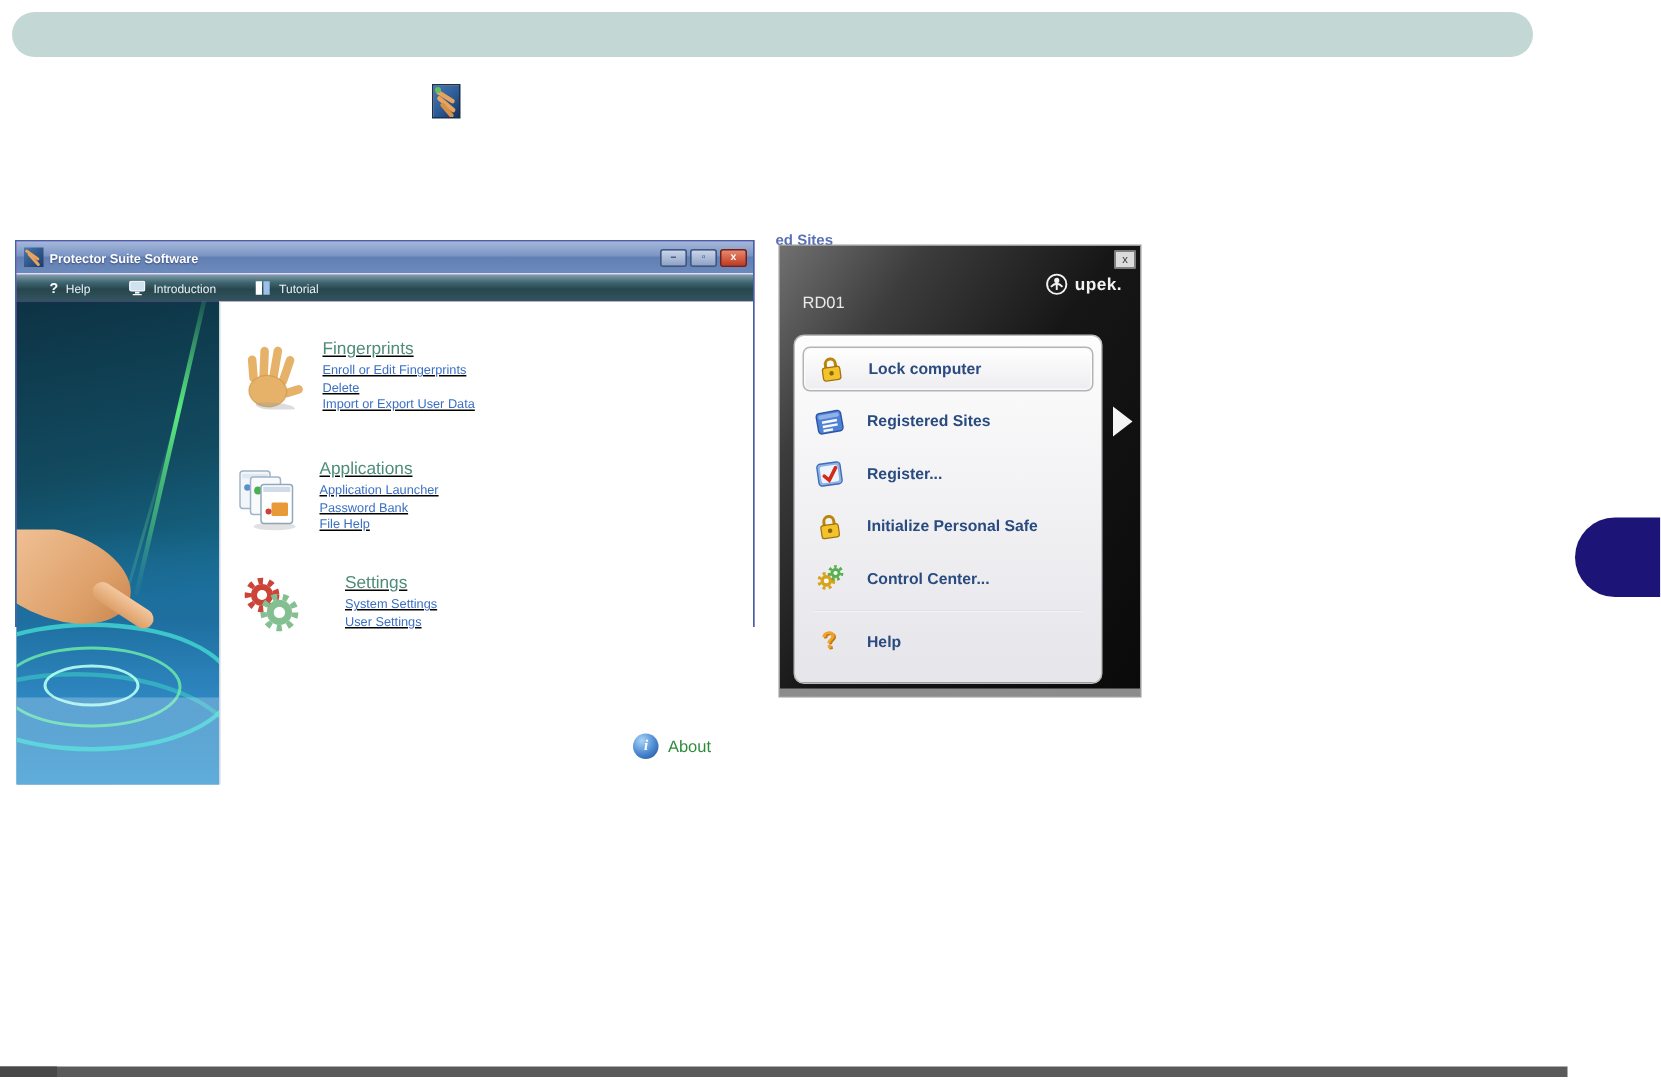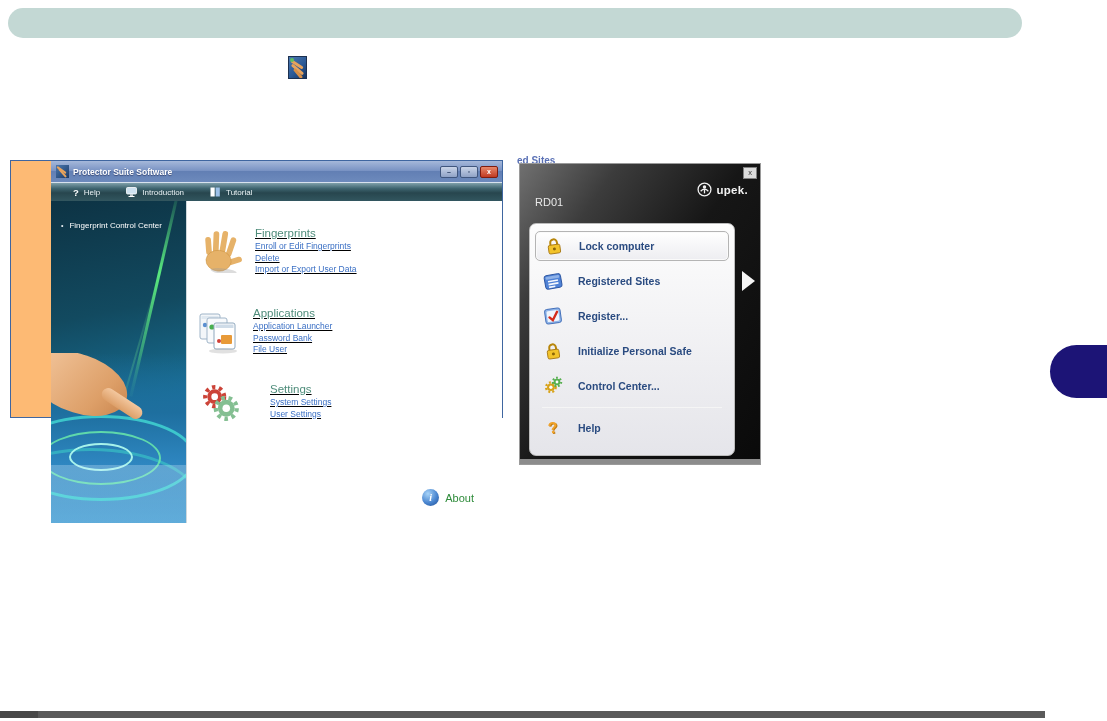--- a/index.html
+++ b/index.html
@@ -19,21 +19,21 @@
     background:linear-gradient(135deg,#4a78b0 0%,#2c5a96 55%,#16335e 100%);
     border:1px solid #1c3050; overflow:hidden; }
   .inline-fp-icon i { position:absolute; display:block; background:#e8a35c; border-radius:2px; }
   .inline-fp-icon .f1 { width:14px; height:3px; transform:rotate(32deg); left:1px; top:6px; }
   .inline-fp-icon .f2 { width:15px; height:3px; transform:rotate(40deg); left:1px; top:11px; }
   .inline-fp-icon .f3 { width:12px; height:3px; transform:rotate(50deg); left:3px; top:15px; background:#d88f46;}
   .inline-fp-icon .dot { width:4px; height:4px; border-radius:50%; background:#5fc060; left:1px; top:1px; }
 
   
   .win-left { position:absolute; left:10px; top:160px; width:493px; height:258px;
-    border:1px solid #3f66a0; background:#fdba74;padding-left:40px; }
+    border:1px solid #3f66a0; background:#d946ef; }
   .titlebar { height:21px; background:linear-gradient(#a5b8da 0%,#7b94c4 45%,#627fb4 50%,#6d8abc 100%);
     display:flex; align-items:center; padding:0 4px; }
   .titlebar .t-icon { width:13px; height:13px; margin:0 4px 0 1px; position:relative;
     background:linear-gradient(135deg,#4a78b0,#1c3a66); overflow:hidden; flex:none; }
   .titlebar .t-icon i { position:absolute; width:11px; height:2px; background:#e8a35c; border-radius:1px; }
   .titlebar .t-icon .f1 { transform:rotate(35deg); left:0; top:4px; }
   .titlebar .t-icon .f2 { transform:rotate(48deg); left:1px; top:7px; }
   .t-title { color:#fff; font-size:8.5px; font-weight:700; text-shadow:0 1px 1px rgba(0,0,40,.45); }
   .t-btns { margin-left:auto; display:flex; gap:2px; }
   .t-btn { width:18px; height:12px; border:1px solid #40567e; border-radius:2px;
@@ -167,24 +167,20 @@
           <rect x="5.6" y="0.5" width="4.2" height="9" fill="#9cc0e8"></rect>
         </svg>
         <span>Tutorial</span>
       </span>
     </div>
 
     <div class="win-body">
       <div class="sidebar">
         <div class="streak"></div>
         <div class="streak2"></div>
-        <div class="sb-item">
-          <span class="bullet">•</span>
-          <span>Fingerprint Control Center</span>
-        </div>
         <div class="touch-art">
           <div class="ring r4"></div>
             <div class="ring r1"></div>
           <div class="hand-art"></div>
           <div class="finger-art"></div>
           <div class="ring r2"></div>
             <div class="ring r3"></div>
           <div class="reflect"></div>
         </div>
       </div>
@@ -228,21 +224,21 @@
               <rect x="18.5" y="13.5" width="18" height="3.5" fill="#cfdce8"></rect>
               <rect x="24" y="24" width="11" height="9" rx="1" fill="#e89a38"></rect>
               <circle cx="22" cy="30" r="2" fill="#d04038"></circle>
               <ellipse cx="26" cy="40" rx="14" ry="2.5" fill="#9a9a9a" opacity="0.3"></ellipse>
             </svg>
           </div>
           <div>
             <div class="sec-title">Applications</div>
             <div class="sec-link">Application Launcher</div>
             <div class="sec-link">Password Bank</div>
-            <div class="sec-link">File User</div>
+            <div class="sec-link">File Help</div>
           </div>
         </div>
 
         <div class="section sec-settings">
           <div class="sec-icon">
             <svg width="40" height="40" viewBox="0 0 38 38">
               <circle cx="13" cy="13" r="9" fill="none" stroke="#cc4338" stroke-width="4" stroke-dasharray="3.2 3.4"></circle>
               <circle cx="13" cy="13" r="7" fill="#cc4338"></circle>
               <circle cx="13" cy="13" r="3.2" fill="#ffffff"></circle>
               <circle cx="24" cy="24" r="10" fill="none" stroke="#84bf92" stroke-width="4" stroke-dasharray="3.4 3.6"></circle>

